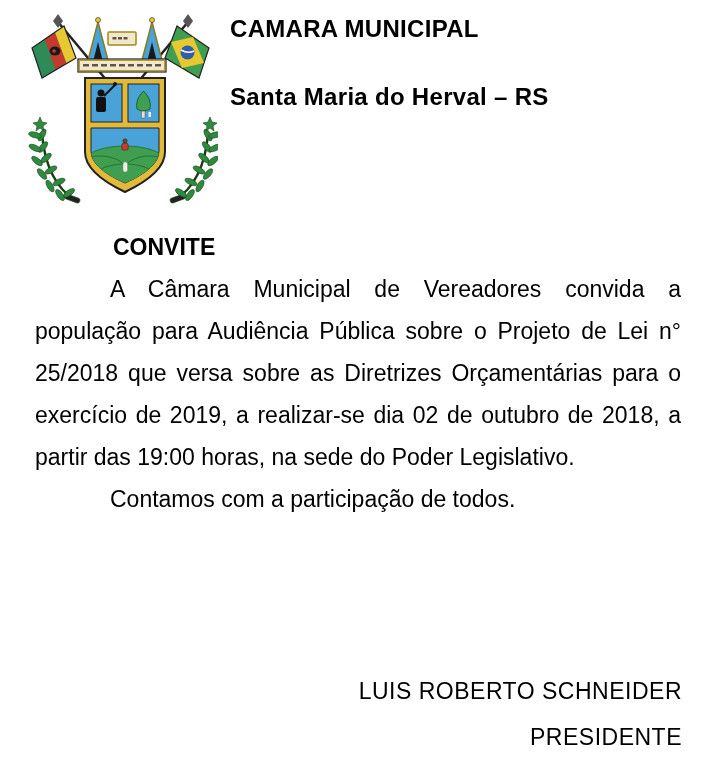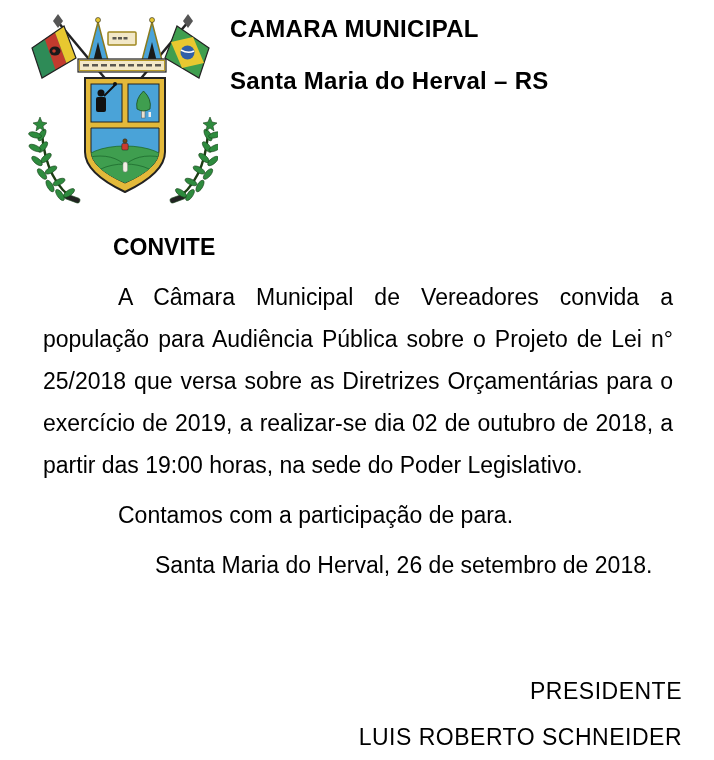--- a/index.html
+++ b/index.html
@@ -9,24 +9,24 @@
     background: #ffffff;
     color: #000000;
     font-family: "Liberation Sans", sans-serif;
     position: relative;
     overflow: hidden;
   }
   .crest { position: absolute; left: 28px; top: 12px; width: 190px; height: 196px; }
   .crest svg { width: 100%; height: 100%; display: block; }
   .header { position: absolute; left: 230px; top: 16px; width: 460px; text-align: left; font-weight: bold; }
   .org-title { font-size: 24px; line-height: 26px; letter-spacing: 0.3px; }
-  .org-subtitle { font-size: 24px; margin-top: 25px; letter-spacing: 0.3px; }
+  .org-subtitle { font-size: 24px; margin-top: 41px; letter-spacing: 0.3px; }
   .content { position: absolute; left: 35px; top: 226px; width: 646px; font-size: 23px; line-height: 42px; }
   .heading { font-weight: bold; text-align: left; padding-left: 78px; }
-  .para { margin: 8px; text-align: justify; }
+  .para { margin: 0; text-align: justify; }
   .indent { text-indent: 75px; }
   .dateline { text-indent: 112px; text-align: left; }
   .signature { position: absolute; right: 32px; top: 668px; text-align: right; font-size: 23px; line-height: 46px; letter-spacing: 0.5px; }
 </style>
 </head>
 <body>
 
 <div class="crest">
   <svg viewBox="0 0 190 196" xmlns="http://www.w3.org/2000/svg">
     <defs>
@@ -149,20 +149,19 @@
 </div>
 
 <div class="header">
   <div class="org-title">CAMARA MUNICIPAL</div>
   <div class="org-subtitle">Santa Maria do Herval – RS</div>
 </div>
 
 <div class="content">
   <div class="heading">CONVITE</div>
   <p class="para indent">A Câmara Municipal de Vereadores convida a população para Audiência Pública sobre o Projeto de Lei n° 25/2018 que versa sobre as Diretrizes Orçamentárias para o exercício de 2019, a realizar-se dia 02 de outubro de 2018, a partir das 19:00 horas, na sede do Poder Legislativo.</p>
-  <p class="para indent">Contamos com a participação de para.</p>
-  <p class="para dateline">Santa Maria do Herval, 26 de setembro de 2018.</p>
+  <p class="para indent">Contamos com a participação de todos.</p>
 </div>
 
 <div class="signature">
+  <div>LUIS ROBERTO SCHNEIDER</div>
   <div>PRESIDENTE</div>
-  <div>LUIS ROBERTO SCHNEIDER</div>
 </div>
 
 </body></html>

